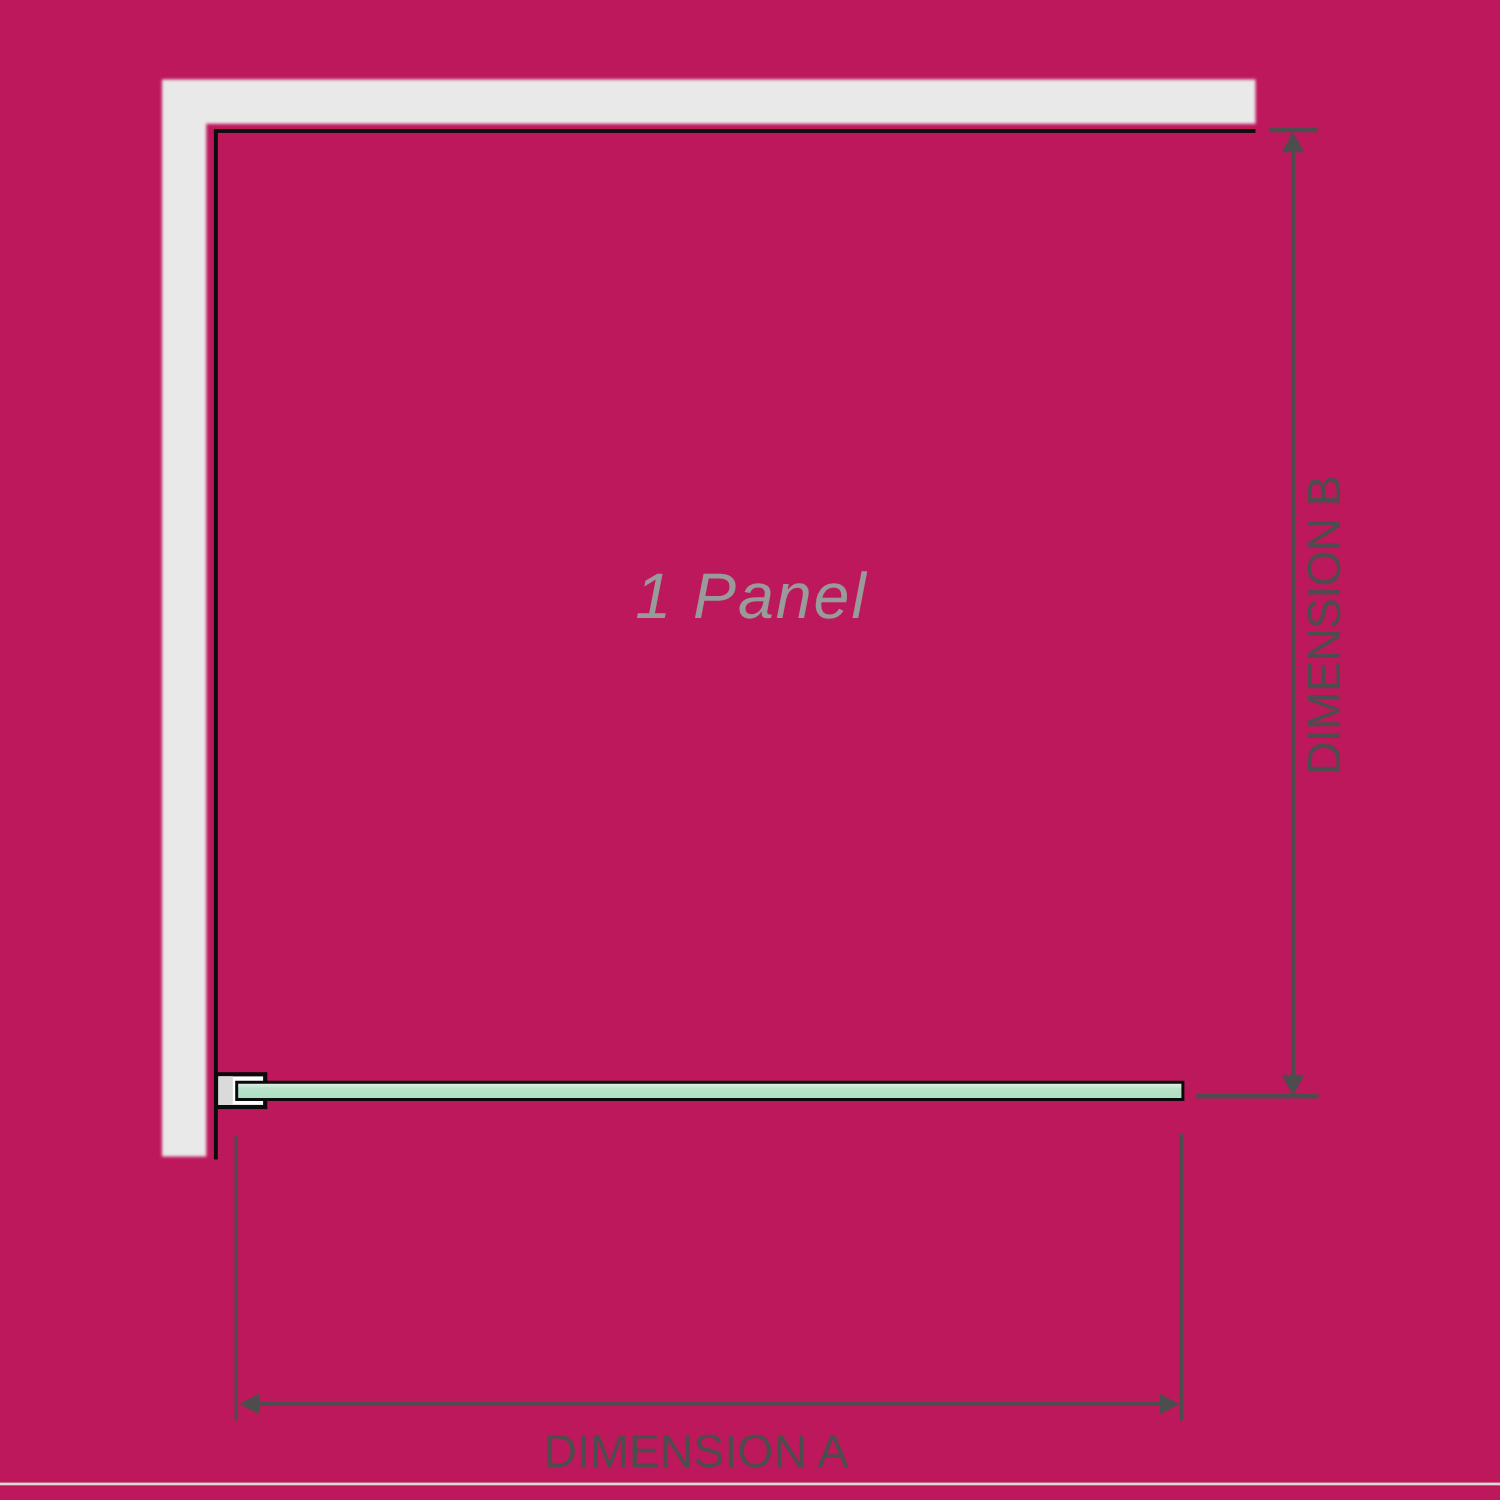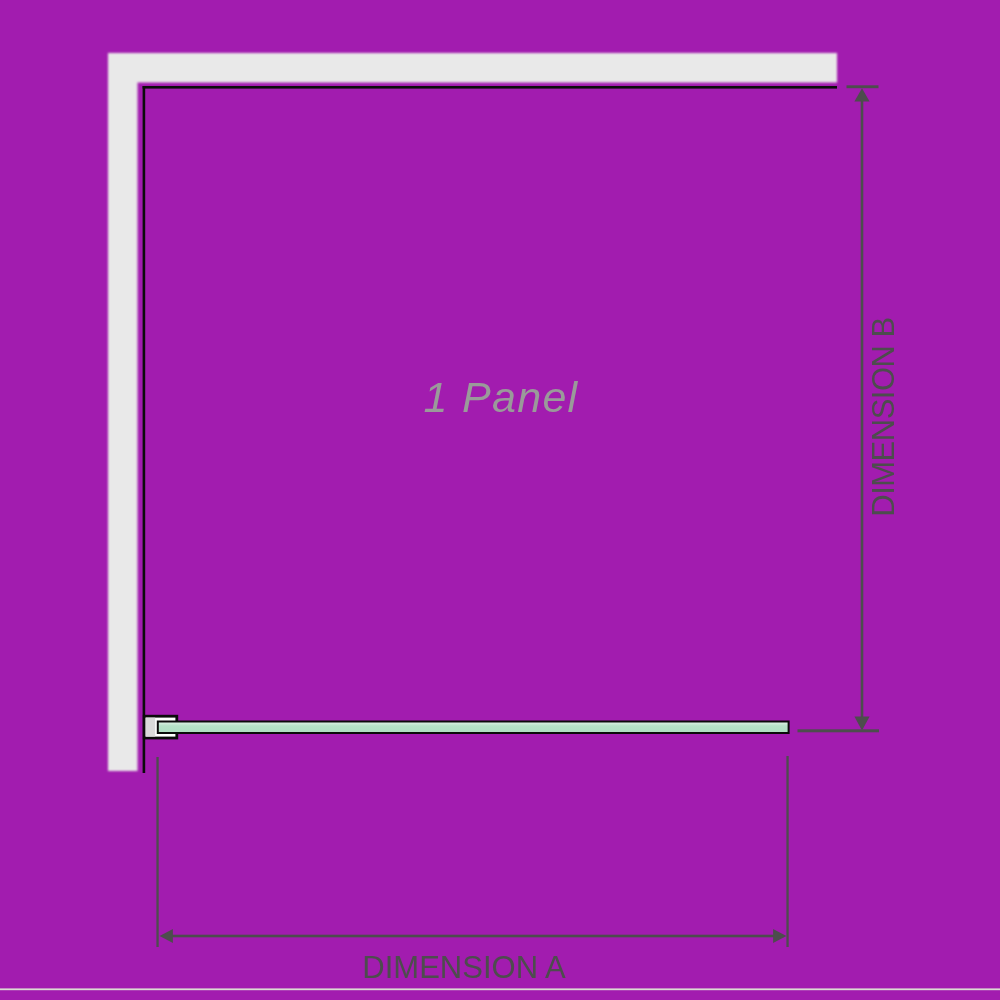--- a/index.html
+++ b/index.html
@@ -1,16 +1,16 @@
 <!DOCTYPE html>
 <html><head>
 <meta charset="utf-8">
 <style>
   html,body{margin:0;padding:0;background:#ffffff;}
-  .page{position:relative;width:1000px;height:1000px;background:#a21caf;overflow:hidden;
+  .page{position:relative;width:1000px;height:1000px;background:#be185d;overflow:hidden;
         font-family:"Liberation Sans", sans-serif;}
   svg{display:block;}
 </style>
 </head>
 <body>
 <div class="page">
 <svg width="1000" height="1000" viewBox="0 0 1000 1000">
   <defs>
     <filter id="wblur" x="-5%" y="-5%" width="110%" height="110%">
       <feGaussianBlur stdDeviation="1.1"></feGaussianBlur>

